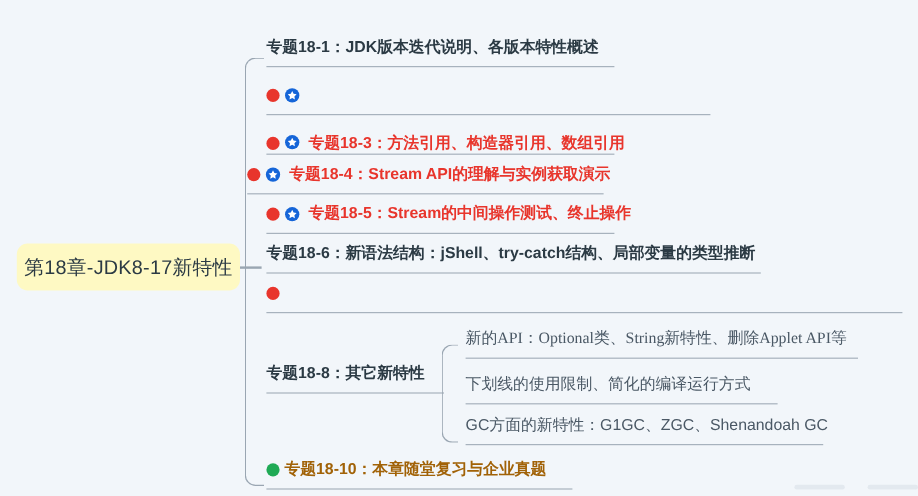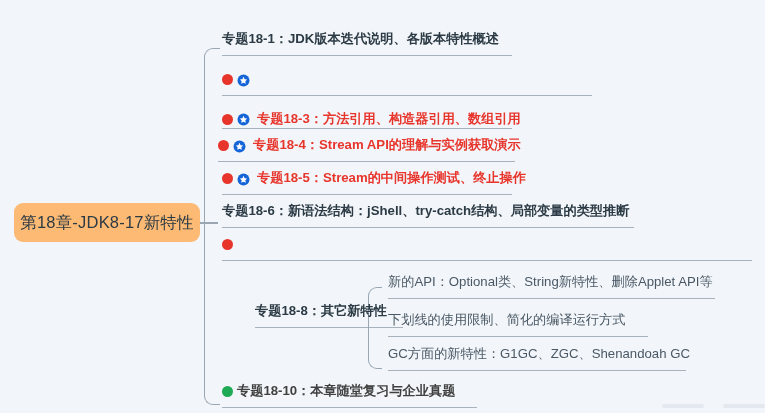--- a/index.html
+++ b/index.html
@@ -16,21 +16,21 @@
     height: 413px;
     background: #f2f6fa;
   }
   
   #root-node {
     position: absolute;
     left: 14px;
     top: 203px;
     width: 186px;
     height: 39px;
-    background: #fdba74;
+    background: #fef9c3;
     border-radius: 9px;
     display: flex;
     align-items: center;
     justify-content: center;
     color: #2b3a44;
     font-size: 16.5px;
     letter-spacing: .2px;
     white-space: nowrap;
   }
   
@@ -95,21 +95,21 @@
   }
   .dot.red   { background: #e8352c; }
   .dot.green { background: #1faa55; }
   .star-icon {
     display: inline-block;
     width: 13px; height: 13px;
     margin-right: 7px;
     flex: 0 0 auto;
   }
   .red-text   { color: #e8352c; }
-  .green-text { color: #404040; }
+  .green-text { color: #a16207; }
   .dark-text  { color: #2b3a44; }
   .gray-text  { color: #4a5865; font-weight: normal; }
 
   
   .ghost {
     position: absolute;
     height: 4px;
     background: #e3e9ef;
     border-radius: 2px;
   }
@@ -143,21 +143,21 @@
       </div>
       <div class="row" style="left: 222px; top: 99px; width: 290px; align-items: flex-end;">
         <span class="dot red"></span>
         <span class="star-icon"><svg viewBox="0 0 24 24" width="13" height="13">
             <circle cx="12" cy="12" r="11" fill="#1565d8"></circle>
             <path fill="#ffffff" d="M12 5.2l2.1 4.3 4.7.7-3.4 3.3.8 4.7-4.2-2.2-4.2 2.2.8-4.7L5.2 10.2l4.7-.7z"></path>
           </svg></span>
         <span class="row-label red-text bold">专题18-3：方法引用、构造器引用、数组引用</span>
         <span class="underline" style="width:290px"></span>
       </div>
-      <div class="row" style="left: 218px; top: 132px; width: 297px;">
+      <div class="row" style="left: 206px; top: 132px; width: 297px;">
         <span class="dot red"></span>
         <span class="star-icon"><svg viewBox="0 0 24 24" width="13" height="13">
             <circle cx="12" cy="12" r="11" fill="#1565d8"></circle>
             <path fill="#ffffff" d="M12 5.2l2.1 4.3 4.7.7-3.4 3.3.8 4.7-4.2-2.2-4.2 2.2.8-4.7L5.2 10.2l4.7-.7z"></path>
           </svg></span>
         <span class="row-label red-text bold">专题18-4：Stream API的理解与实例获取演示</span>
         <span class="underline" style="width:297px"></span>
       </div>
       <div class="row" style="left: 222px; top: 165px; width: 290px;">
         <span class="dot red"></span>
@@ -169,25 +169,25 @@
         <span class="underline" style="width:290px"></span>
       </div>
       <div class="row" style="left: 222px; top: 198px; width: 412px;">
         <span class="row-label dark-text bold">专题18-6：新语法结构：jShell、try-catch结构、局部变量的类型推断</span>
         <span class="underline" style="width:412px"></span>
       </div>
       <div class="row" style="left: 222px; top: 231px; width: 530px;">
         <span class="dot red"></span>
         <span class="underline" style="width:530px"></span>
       </div>
-      <div class="row" style="left: 222px; top: 298px; width: 148px; margin-left: 33px;">
+      <div class="row" style="left: 222px; top: 298px; width: 148px;">
         <span class="row-label dark-text bold">专题18-8：其它新特性</span>
         <span class="underline" style="width:148px"></span>
       </div>
-      <div class="row" style="left: 388px; top: 269px; width: 327px;">
+      <div class="row" style="left: 388px; top: 269px; width: 327px; font-family: Liberation Serif, serif;">
         <span class="row-label gray-text">新的API：Optional类、String新特性、删除Applet API等</span>
         <span class="underline" style="width:327px"></span>
       </div>
       <div class="row" style="left: 388px; top: 307px; width: 260px;">
         <span class="row-label gray-text">下划线的使用限制、简化的编译运行方式</span>
         <span class="underline" style="width:260px"></span>
       </div>
       <div class="row" style="left: 388px; top: 341px; width: 298px;">
         <span class="row-label gray-text">GC方面的新特性：G1GC、ZGC、Shenandoah GC</span>
         <span class="underline" style="width:298px"></span>

